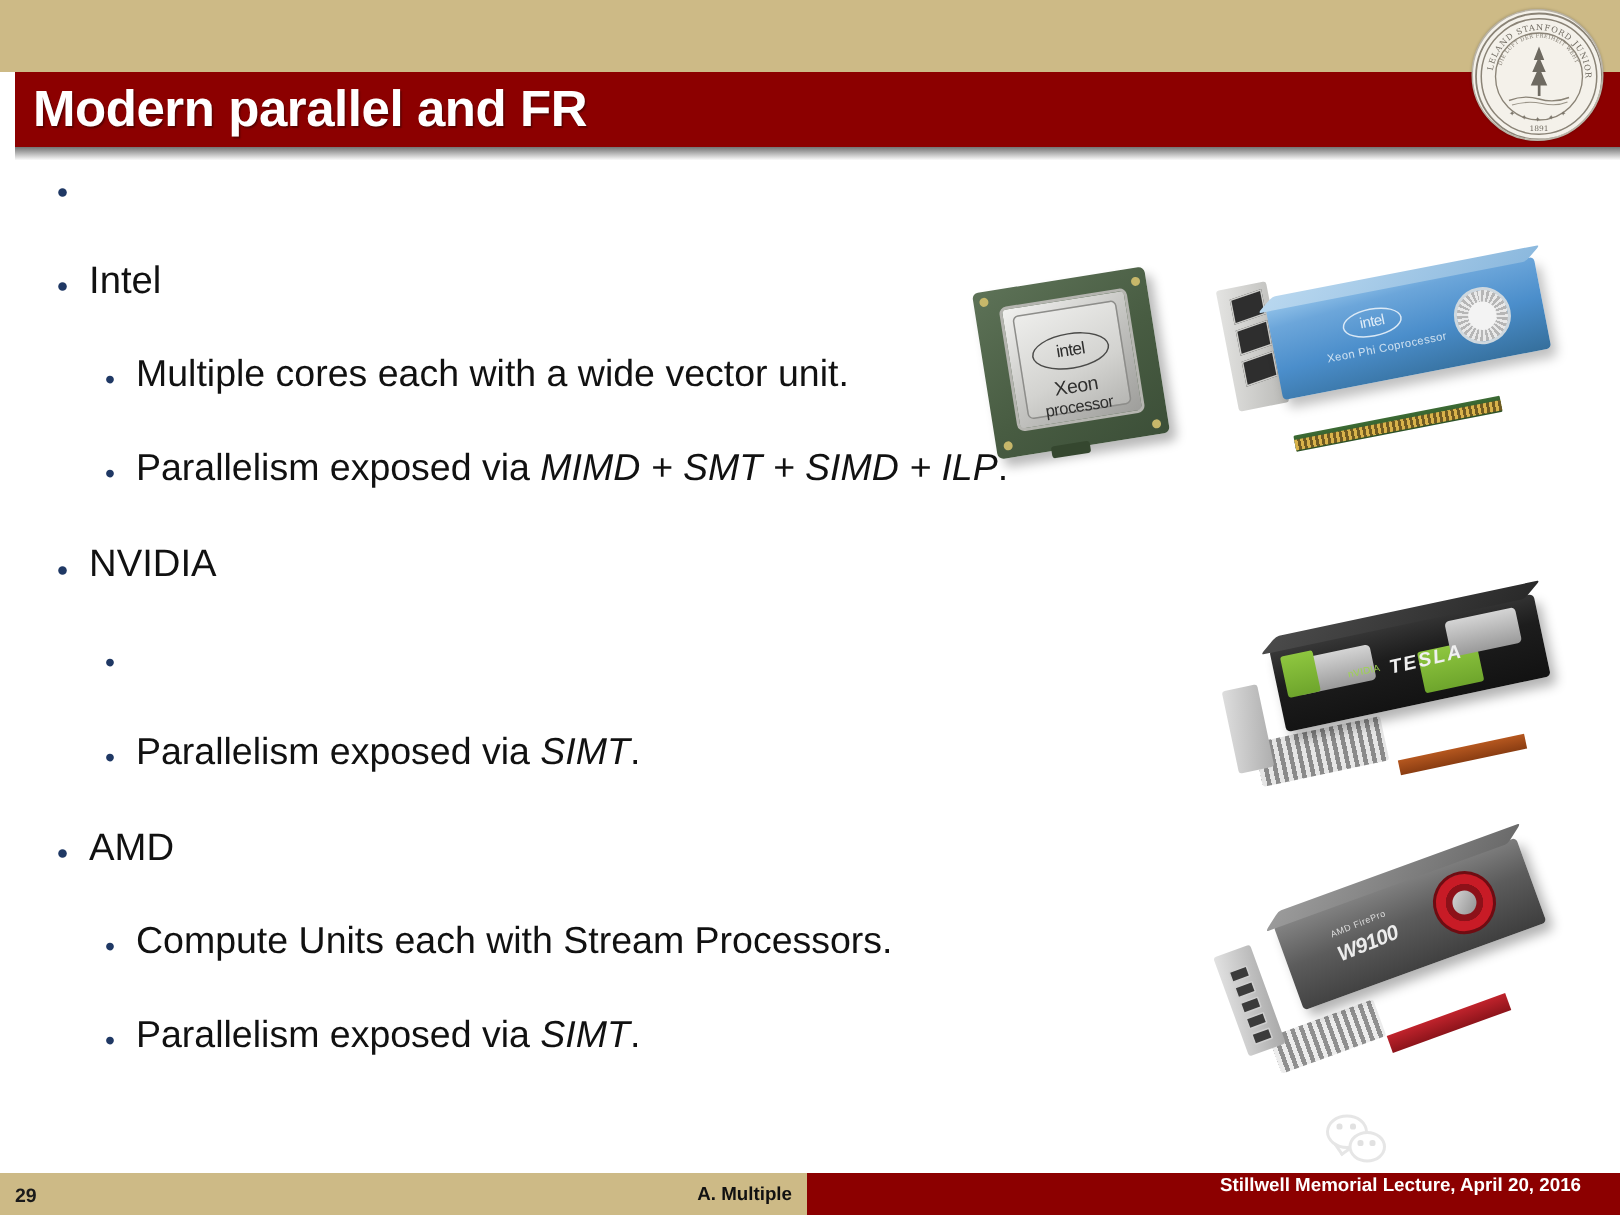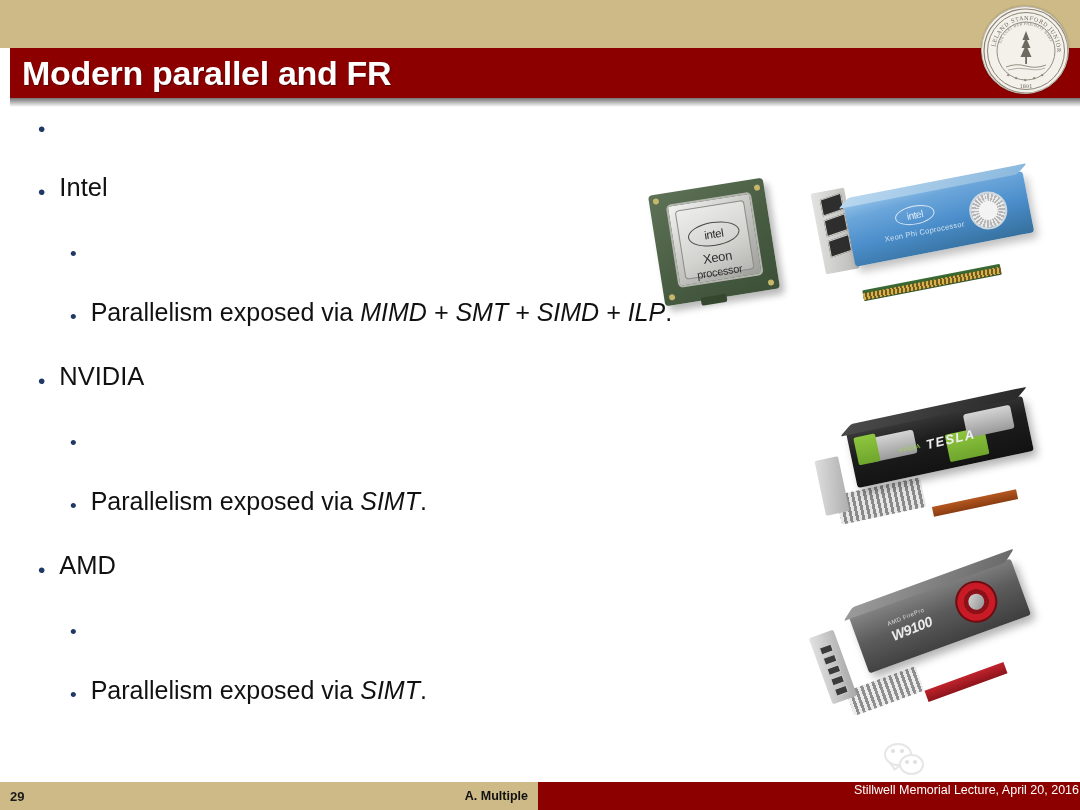--- a/index.html
+++ b/index.html
@@ -314,23 +314,23 @@
     position:absolute; left:10px; top:782px; height:28px;
     display:flex; align-items:center;
     font-size:13px; font-weight:bold; color:#1a1a1a;
   }
   .footer-author{
     position:absolute; left:0; top:782px; width:528px; height:28px;
     display:flex; align-items:center; justify-content:flex-end;
     font-size:12.5px; font-weight:bold; color:#111111;
   }
   .footer-lecture{
-    position:absolute; right:1px; top:782px; height:16px;
+    position:absolute; right:26px; top:782px; height:16px;
     display:flex; align-items:center;
-    font-size:12.5px; font-weight:normal; color:#ffffff;
+    font-size:12.5px; font-weight:bold; color:#ffffff;
   }
 </style>
 </head>
 <body>
 
 <div class="top-band"></div>
 <div class="title-bar"></div>
 <div class="title-bar-shadow"></div>
 <div class="title-text">Modern parallel and FR</div>
 
@@ -375,20 +375,21 @@
     <span class="bullet">•</span>
   </div>
 
   <div class="row line l1" style="top:63px;">
     <span class="bullet">•</span>
     <span class="txt">Intel</span>
   </div>
 
   <div class="row line l2" style="top:126px;">
     <span class="bullet">•</span>
+    <span class="txt">Multiple cores each with a wide vector unit.</span>
   </div>
 
   <div class="row line l2" style="top:189px;">
     <span class="bullet">•</span>
     <span class="txt"><span>Parallelism exposed via </span><i>MIMD + SMT + SIMD + ILP</i><span>.</span></span>
   </div>
 
   <div class="row line l1" style="top:252px;">
     <span class="bullet">•</span>
     <span class="txt">NVIDIA</span>
@@ -403,20 +404,21 @@
     <span class="txt"><span>Parallelism exposed via </span><i>SIMT</i><span>.</span></span>
   </div>
 
   <div class="row line l1" style="top:441px;">
     <span class="bullet">•</span>
     <span class="txt">AMD</span>
   </div>
 
   <div class="row line l2" style="top:504px;">
     <span class="bullet">•</span>
+    <span class="txt">Compute Units each with Stream Processors.</span>
   </div>
 
   <div class="row line l2" style="top:567px;">
     <span class="bullet">•</span>
     <span class="txt"><span>Parallelism exposed via </span><i>SIMT</i><span>.</span></span>
   </div>
 
 </div>
 
 <div class="hw cpu-wrap">

